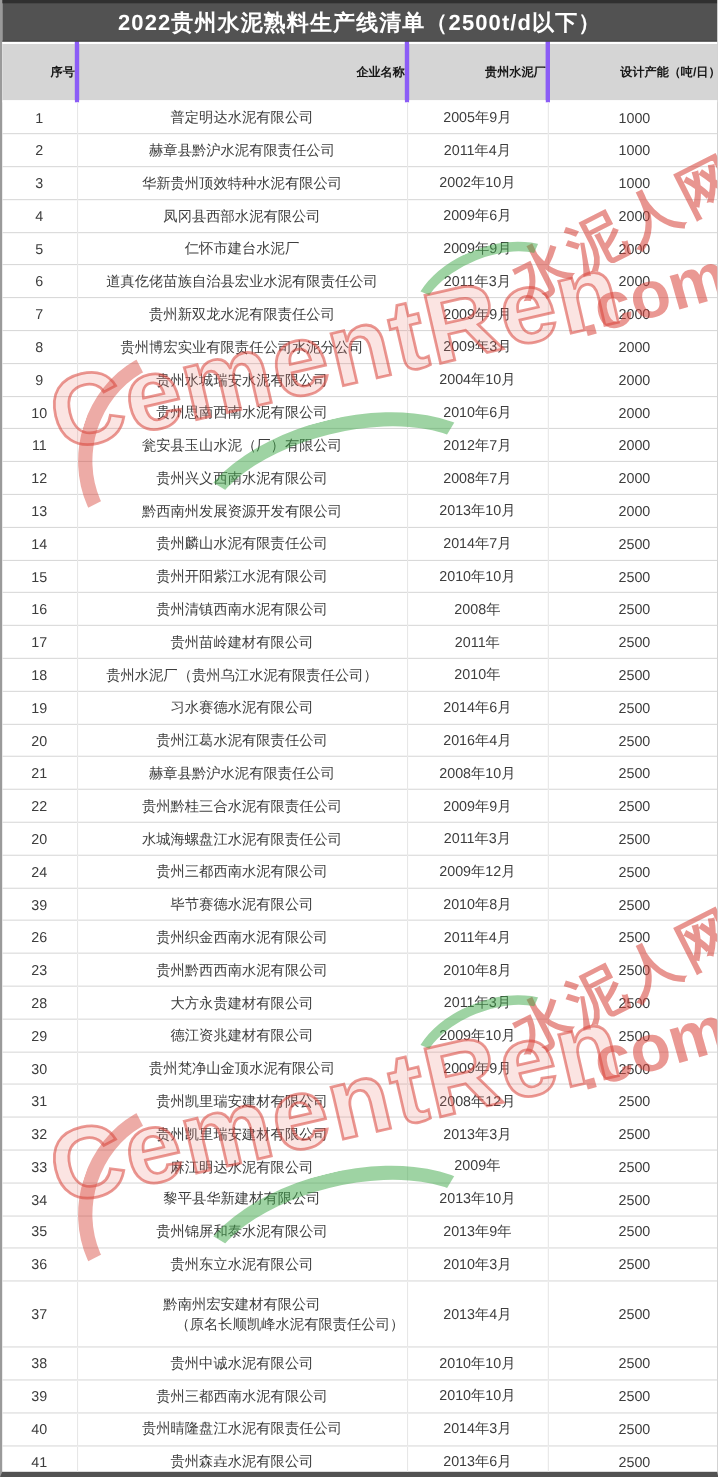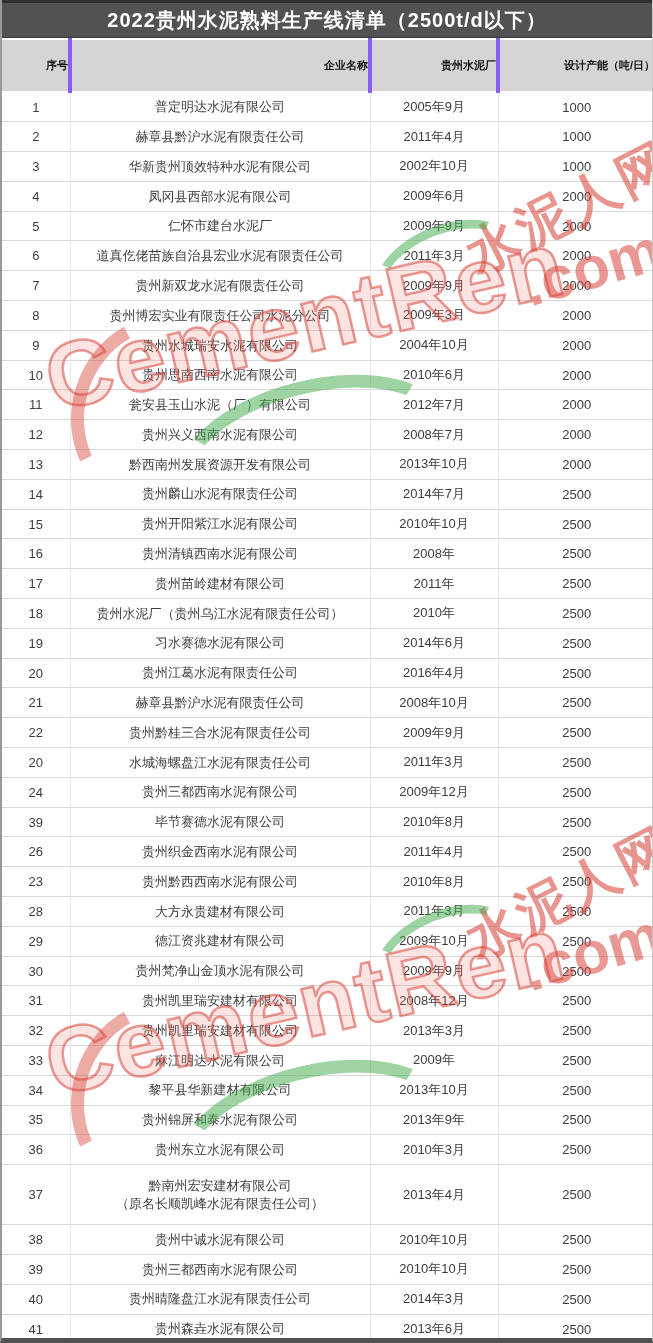--- a/index.html
+++ b/index.html
@@ -30,21 +30,21 @@
   }
   thead th + th{border-left:4px solid #8b5cf6;padding-left:20px;}
   tbody tr{height:29.8px;}
   tbody tr.double{height:60px;}
   tbody td{
     color:#3d3d3d;font-size:13px;text-align:center;vertical-align:middle;
     padding:0 2px;border-top:1px solid #d9d9d9;
     white-space:nowrap;overflow:hidden;
   }
   tbody td + td{border-left:1px solid #e7e7e7;}
-  tbody td .line2{display:block;line-height:1.35;}
+  tbody td .line2{display:block;line-height:1.35;text-align:right;}
   tbody td .line1{display:block;line-height:1.35;}
   
   .watermark{position:absolute;left:0;width:653px;height:460px;pointer-events:none;}
   .wm-top{top:185px;}
   .wm-bottom{top:870px;}
   .wm-brand{
     position:absolute;left:38px;top:80px;width:560px;
     font-size:92px;font-weight:bold;transform:rotate(-13deg);
     color:rgba(235,120,110,0.20);
     -webkit-text-stroke:2.5px rgba(216,68,58,0.55);

